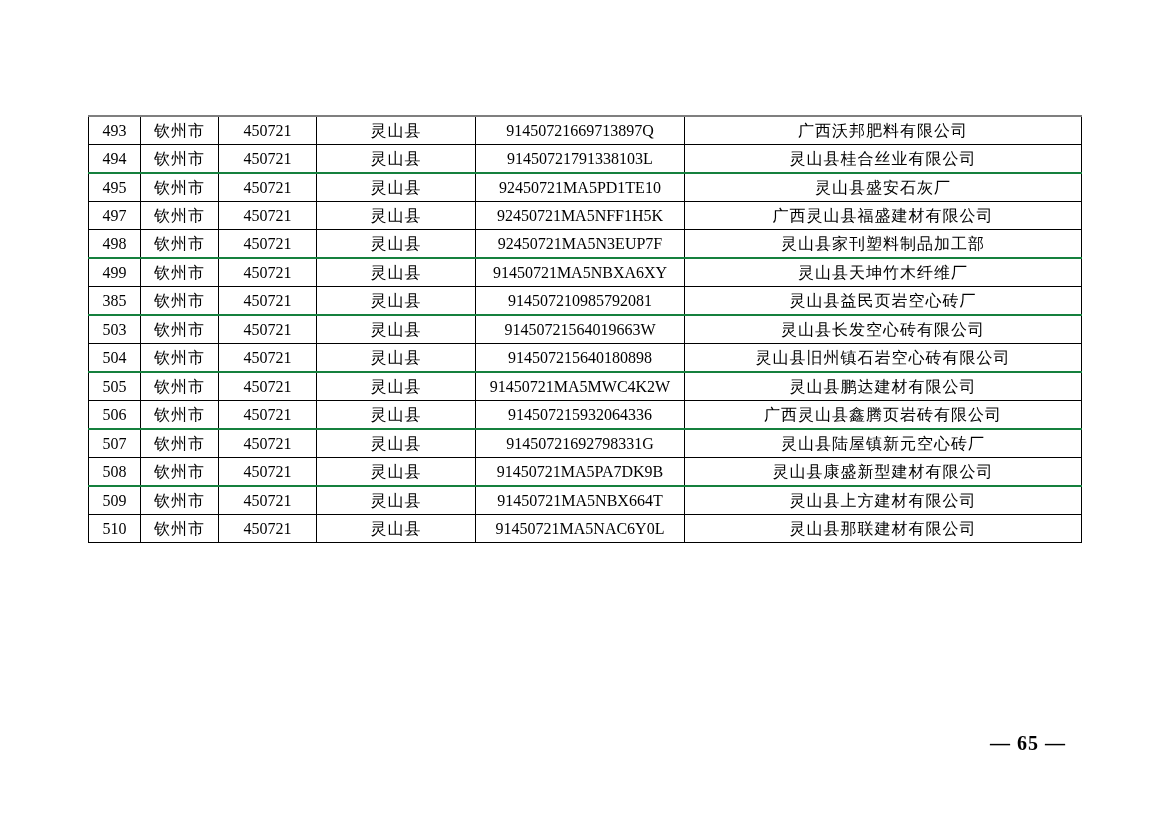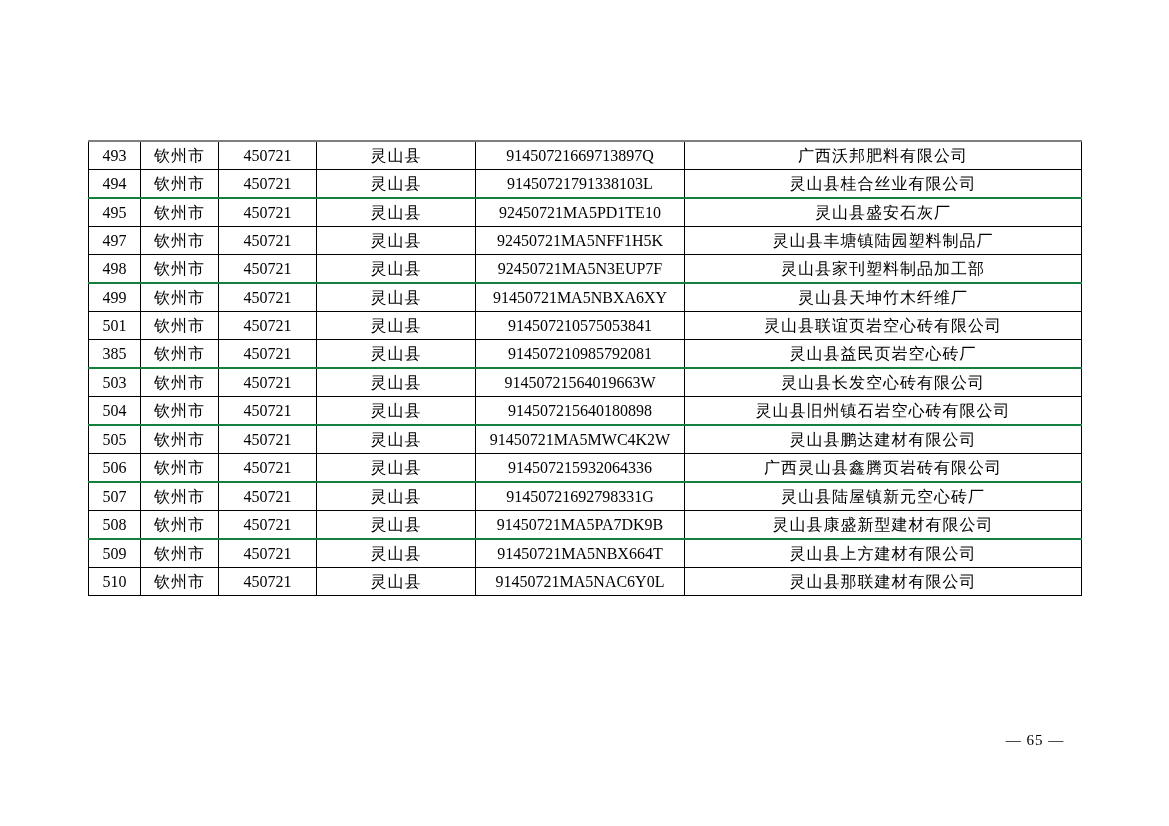--- a/index.html
+++ b/index.html
@@ -9,21 +9,21 @@
     width: 1169px;
     height: 826px;
     background: #ffffff;
     font-family: "Liberation Serif", "DejaVu Serif", serif;
     color: #000000;
     overflow: hidden;
   }
   table.roster {
     position: absolute;
     left: 88px;
-    top: 140px;
+    top: 115px;
     width: 993px;
     border-collapse: collapse;
     table-layout: fixed;
     border: 1px solid #000000;
     border-top: 2px solid #7f7f7f;
   }
   table.roster td {
     border: 1px solid #000000;
     text-align: center;
     vertical-align: middle;
@@ -37,23 +37,23 @@
   table.roster tr.gray-sep td {
     border-bottom: 2px solid #15803d;
   }
   table.roster td.zh { letter-spacing: 1px; font-family: Liberation Serif, serif; }
   table.roster td.num { letter-spacing: 0; }
   .page-number {
     position: absolute;
     top: 732px;
     left: 990px;
     width: 90px;
-    text-align: center;
-    font-size: 15px;
+    font-size: 20px;
     letter-spacing: 1px;
+    font-weight: bold;
   }
 </style>
 </head>
 <body>
 
 <div class="page">
 
   <table class="roster">
     <colgroup>
       <col style="width:52px">
@@ -87,45 +87,37 @@
           <td class="zh">灵山县</td>
           <td class="num">92450721MA5PD1TE10</td>
           <td class="zh">灵山县盛安石灰厂</td>
         </tr>
         <tr>
           <td class="num">497</td>
           <td class="zh">钦州市</td>
           <td class="num">450721</td>
           <td class="zh">灵山县</td>
           <td class="num">92450721MA5NFF1H5K</td>
-          <td class="zh">灵山县丰塘镇陆园塑料制品厂</td>
+          <td class="zh">广西灵山县福盛建材有限公司</td>
         </tr>
         <tr class="gray-sep">
           <td class="num">498</td>
           <td class="zh">钦州市</td>
           <td class="num">450721</td>
           <td class="zh">灵山县</td>
           <td class="num">92450721MA5N3EUP7F</td>
           <td class="zh">灵山县家刊塑料制品加工部</td>
         </tr>
         <tr>
           <td class="num">499</td>
           <td class="zh">钦州市</td>
           <td class="num">450721</td>
           <td class="zh">灵山县</td>
           <td class="num">91450721MA5NBXA6XY</td>
           <td class="zh">灵山县天坤竹木纤维厂</td>
-        </tr>
-        <tr>
-          <td class="num">501</td>
-          <td class="zh">钦州市</td>
-          <td class="num">450721</td>
-          <td class="zh">灵山县</td>
-          <td class="num">914507210575053841</td>
-          <td class="zh">灵山县联谊页岩空心砖有限公司</td>
         </tr>
         <tr class="gray-sep">
           <td class="num">385</td>
           <td class="zh">钦州市</td>
           <td class="num">450721</td>
           <td class="zh">灵山县</td>
           <td class="num">914507210985792081</td>
           <td class="zh">灵山县益民页岩空心砖厂</td>
         </tr>
         <tr>

